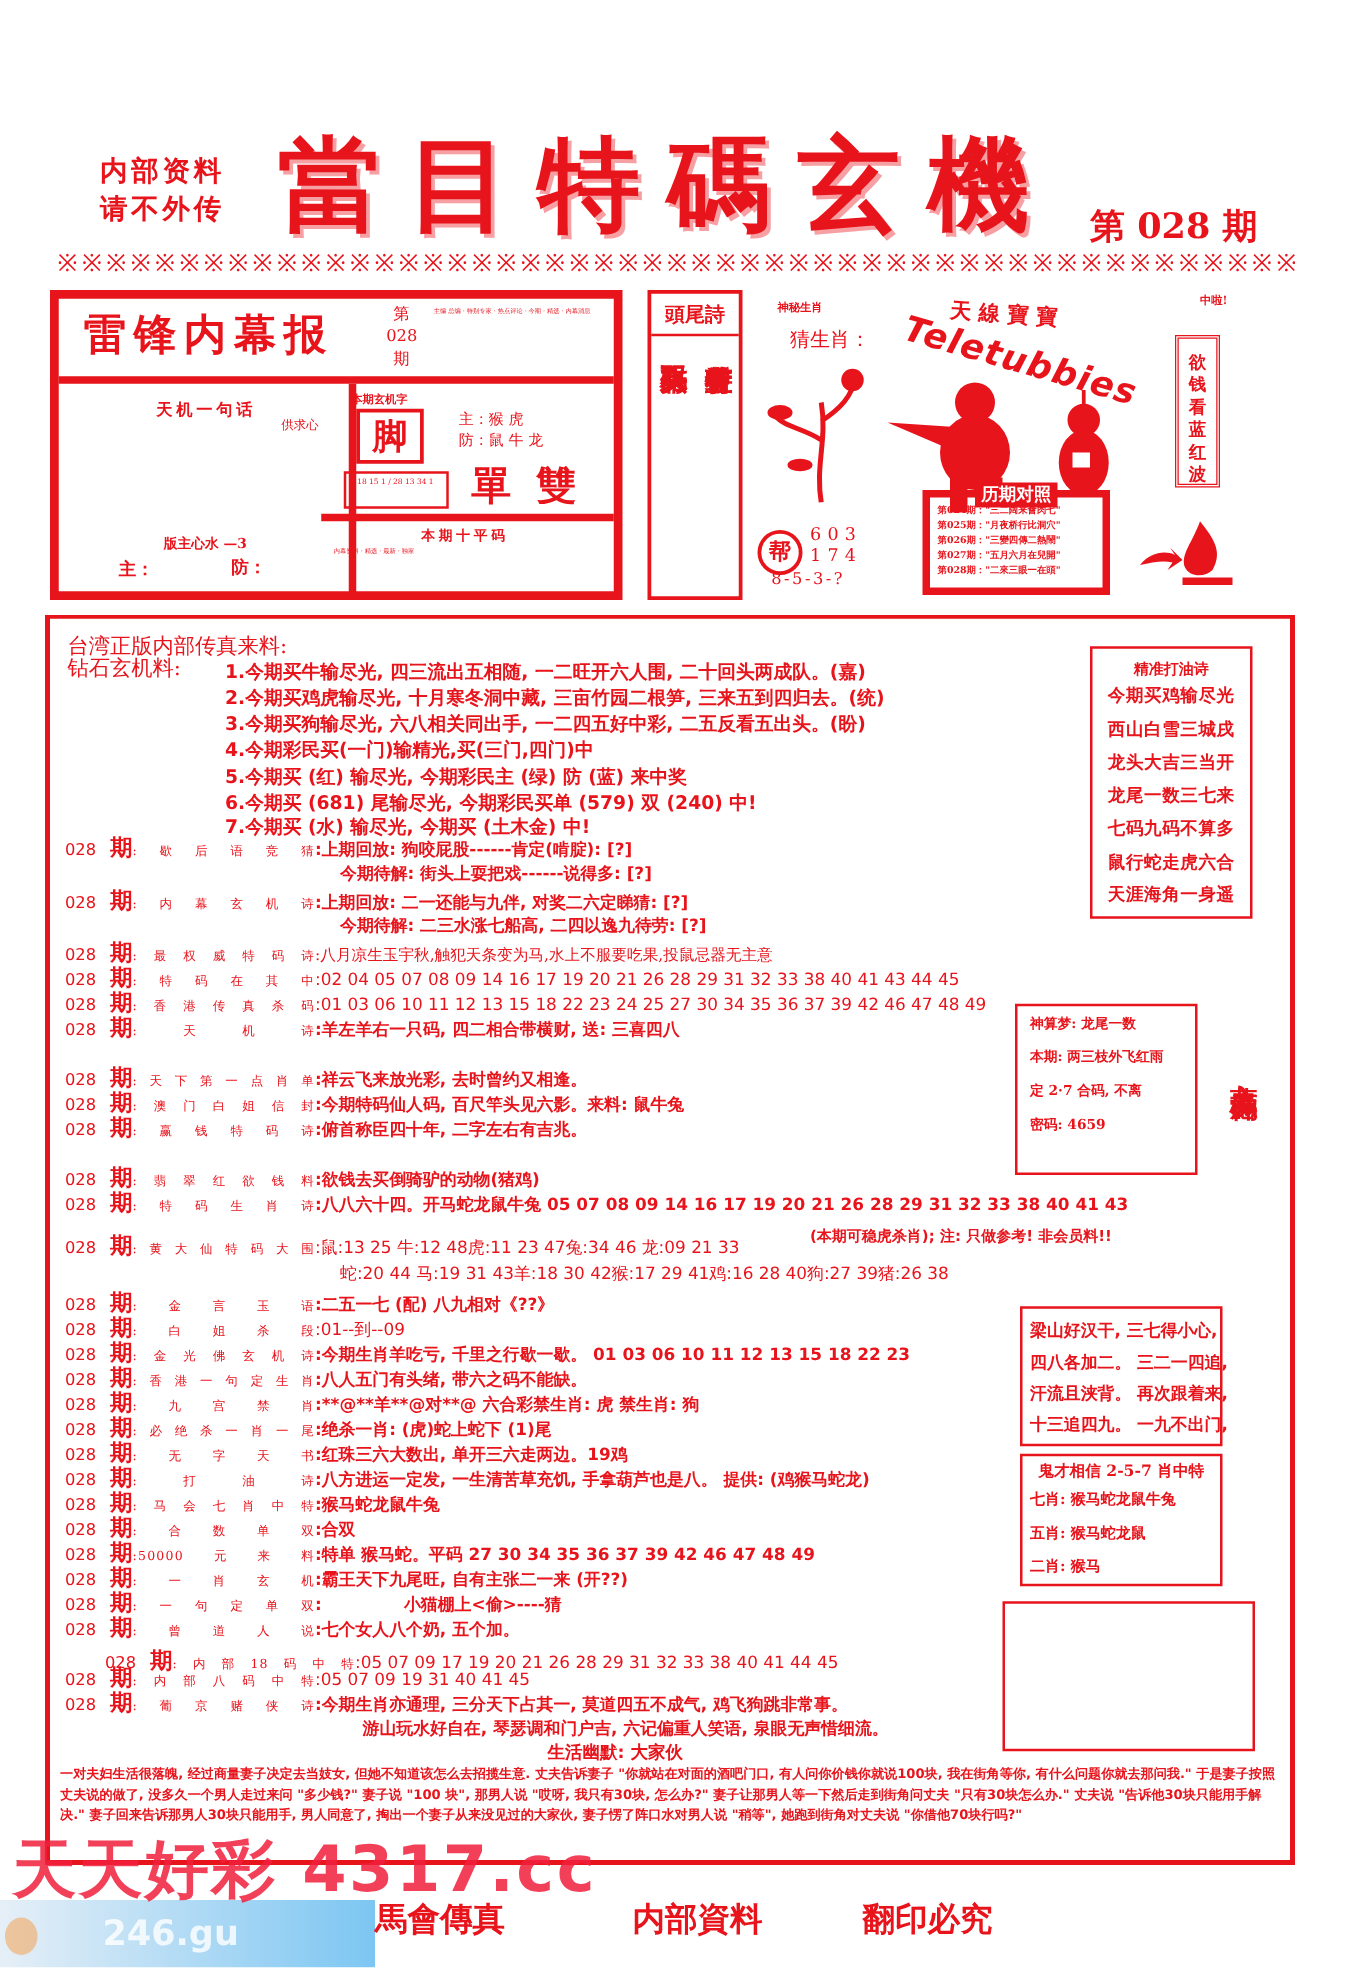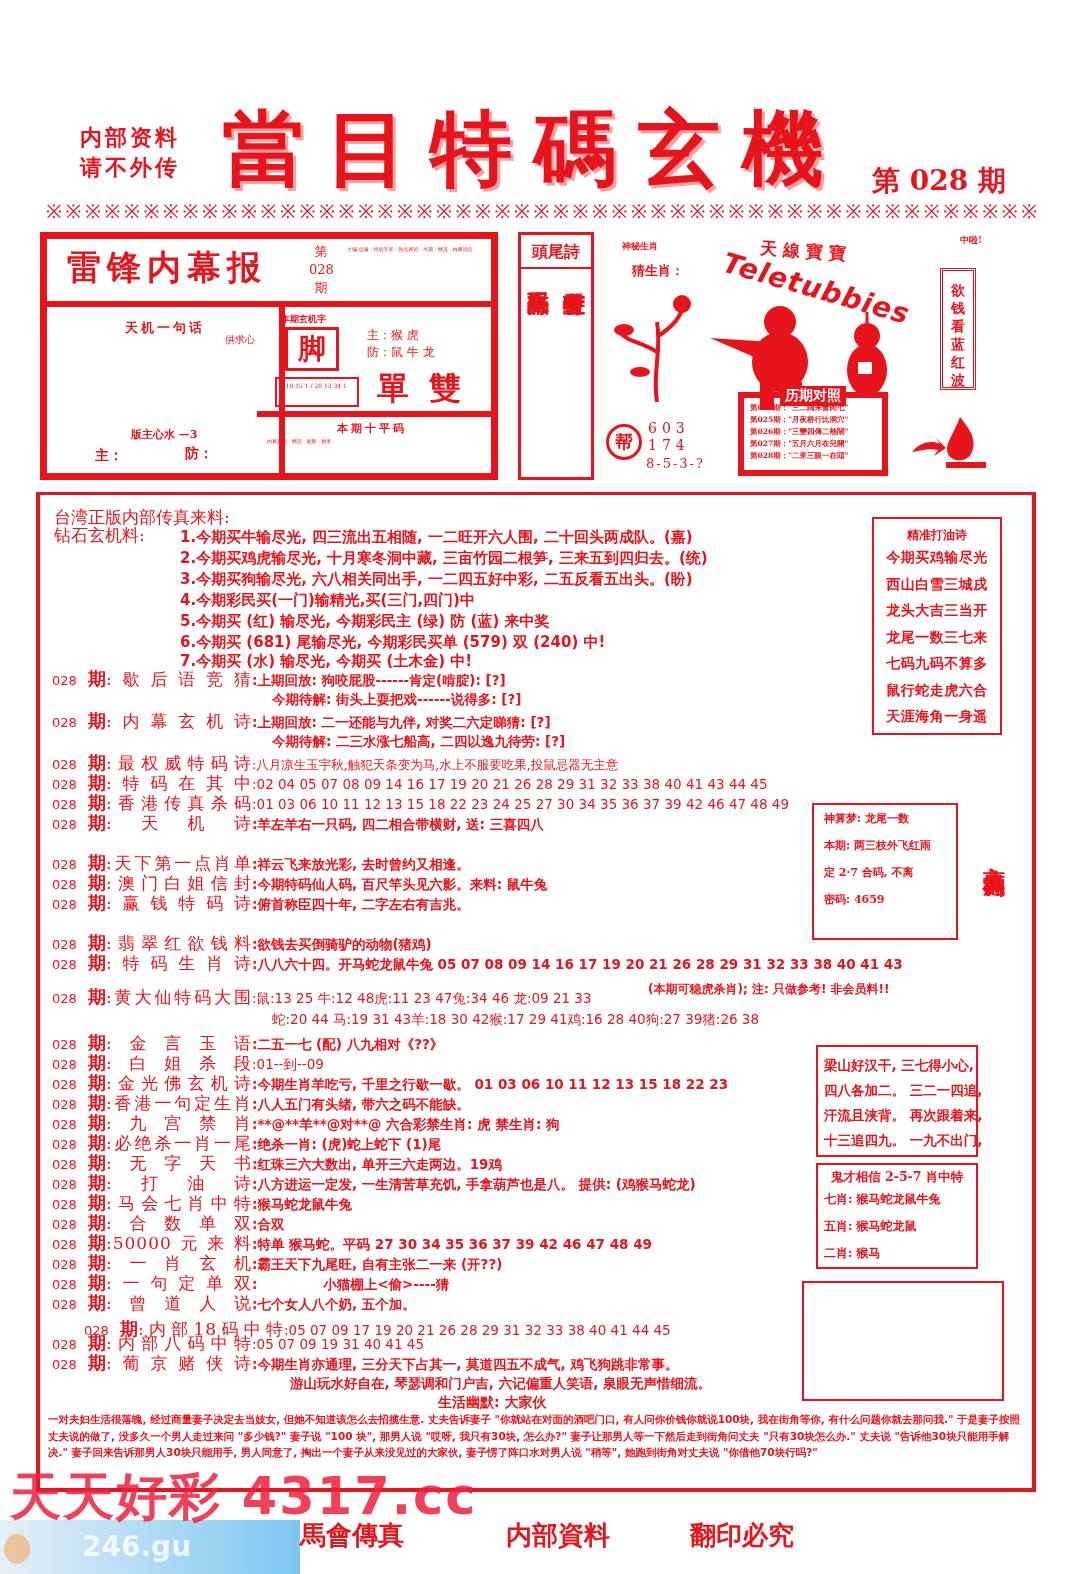--- a/index.html
+++ b/index.html
@@ -44,44 +44,44 @@
                      font-size: 16px; font-weight: bold; text-align: center; line-height: 34px; }
   .poem-col .c { position: absolute; top: 40px; width: 26px; font-size: 22px; line-height: 25px; font-weight: bold;
                  font-family: "DejaVu Sans", sans-serif; text-align: center; }
 
   
   .art { left: 600px; top: 232px; width: 440px; height: 248px; }
   .art .tianxian { position: absolute; left: 160px; top: 8px; font-size: 17px; font-weight: bold; letter-spacing: 6px; transform: rotate(4deg); }
   .art .tele { position: absolute; left: 120px; top: 40px; font-size: 28px; font-weight: bold; font-style: italic;
                font-family: "DejaVu Sans", sans-serif; transform: rotate(16deg); letter-spacing: 1px; }
   .art .small1 { position: absolute; left: 22px; top: 8px; font-size: 9px; font-weight: bold; }
-  .art .small2 { position: absolute; left: 32px; top: 30px; font-size: 13px; font-weight: bold; }
+  .art .small2 { position: absolute; left: 32px; top: 30px; font-size: 16px; font-weight: normal; }
   .art .plant { position: absolute; left: 12px; top: 60px; width: 90px; height: 110px; }
   .art .bang { position: absolute; left: 6px; top: 192px; width: 36px; height: 36px; border: 3px solid #e8141c; border-radius: 50%;
                font-size: 18px; font-weight: bold; text-align: center; line-height: 30px; }
   .art .nums { position: absolute; left: 48px; top: 188px; font-size: 14px; line-height: 17px; letter-spacing: 5px; }
-  .art .seq { position: absolute; left: 46px; top: 224px; font-size: 13px; letter-spacing: 2px; }
+  .art .seq { position: absolute; left: 17px; top: 224px; font-size: 13px; letter-spacing: 2px; }
   .art .ql { position: absolute; left: 138px; top: 160px; width: 150px; height: 84px; border: 6px solid #e8141c; padding: 4px 6px; }
   .art .ql .hd { position: absolute; left: 36px; top: -12px; background: #e8141c; color: #fff; font-size: 14px; padding: 1px 5px; font-weight: bold; }
   .art .ql .ln { font-size: 7.5px; line-height: 12px; font-weight: bold; white-space: nowrap; }
   .art .right-box { position: absolute; left: 340px; top: 36px; width: 36px; height: 122px; border: 3px double #e8141c;
                     font-size: 14px; font-weight: bold; line-height: 18px; text-align: center; padding-top: 10px; }
   .art .zhongla { position: absolute; left: 360px; top: 2px; font-size: 9px; font-weight: bold; }
   .art .fire { position: absolute; left: 310px; top: 180px; width: 80px; height: 60px; }
 
   
   .mainbox { left: 36px; top: 492px; width: 1000px; height: 1000px; border: 4px solid #e8141c; border-top-width: 3px; }
   .m-line { position: absolute; left: 14px; font-size: 15.5px; white-space: nowrap; line-height: 20px; }
   .intro1 { top: 12px; font-size: 17px; }
   .intro2 { top: 30px; font-size: 17px; }
   .tips { position: absolute; left: 140px; font-size: 15px; font-weight: bold; line-height: 20px; white-space: nowrap; font-family: "DejaVu Sans", sans-serif; }
   .row { position: absolute; left: 12px; height: 20px; line-height: 20px; font-size: 15px; white-space: nowrap; }
   .row .pre { display: inline-block; width: 36px; font-size: 13px; font-family: "DejaVu Sans", sans-serif; font-weight: normal; }
   .row .qi { font-size: 18px; font-weight: bold; }
-  .row .lbl { display: inline-block; width: 146px; text-align-last: justify; letter-spacing: 1px; font-size: 17px; }
+  .row .lbl { display: inline-block; width: 146px; text-align-last: justify; letter-spacing: 1px; font-size: 10px; }
   .row .val { font-family: "DejaVu Sans", sans-serif; font-size: 13.5px; font-weight: bold; }
   .sub { position: absolute; left: 232px; height: 20px; line-height: 20px; font-size: 13.5px; white-space: nowrap; font-weight: bold; font-family: "DejaVu Sans", sans-serif; }
 
   
   .side { position: absolute; border: 2px solid #e8141c; font-family: "DejaVu Sans", sans-serif; font-weight: bold; }
   .side1 { left: 832px; top: 22px; width: 130px; height: 218px; text-align: center; }
   .side1 .t { font-size: 12px; margin-top: 8px; font-family: "DejaVu Serif", serif; }
   .side1 .l { font-size: 14px; line-height: 26.5px; letter-spacing: 0.5px; }
   .side2 { left: 772px; top: 308px; width: 146px; height: 137px; font-family: "DejaVu Serif", serif; }
   .side2 .l { font-size: 11px; line-height: 27px; padding-left: 10px; white-space: nowrap; }

